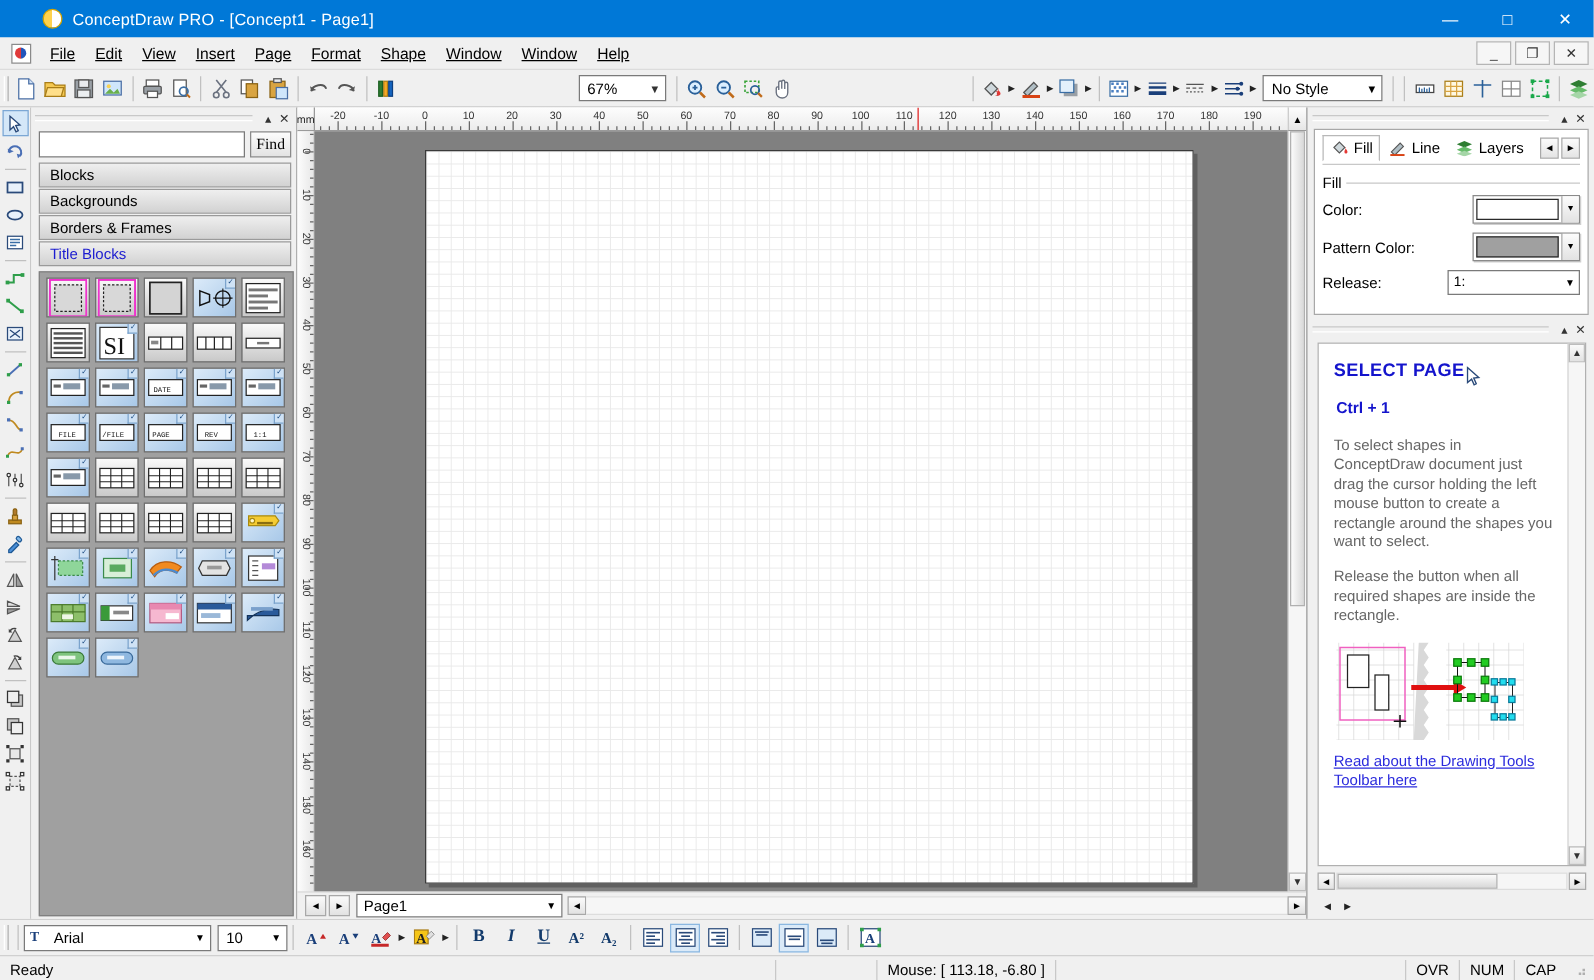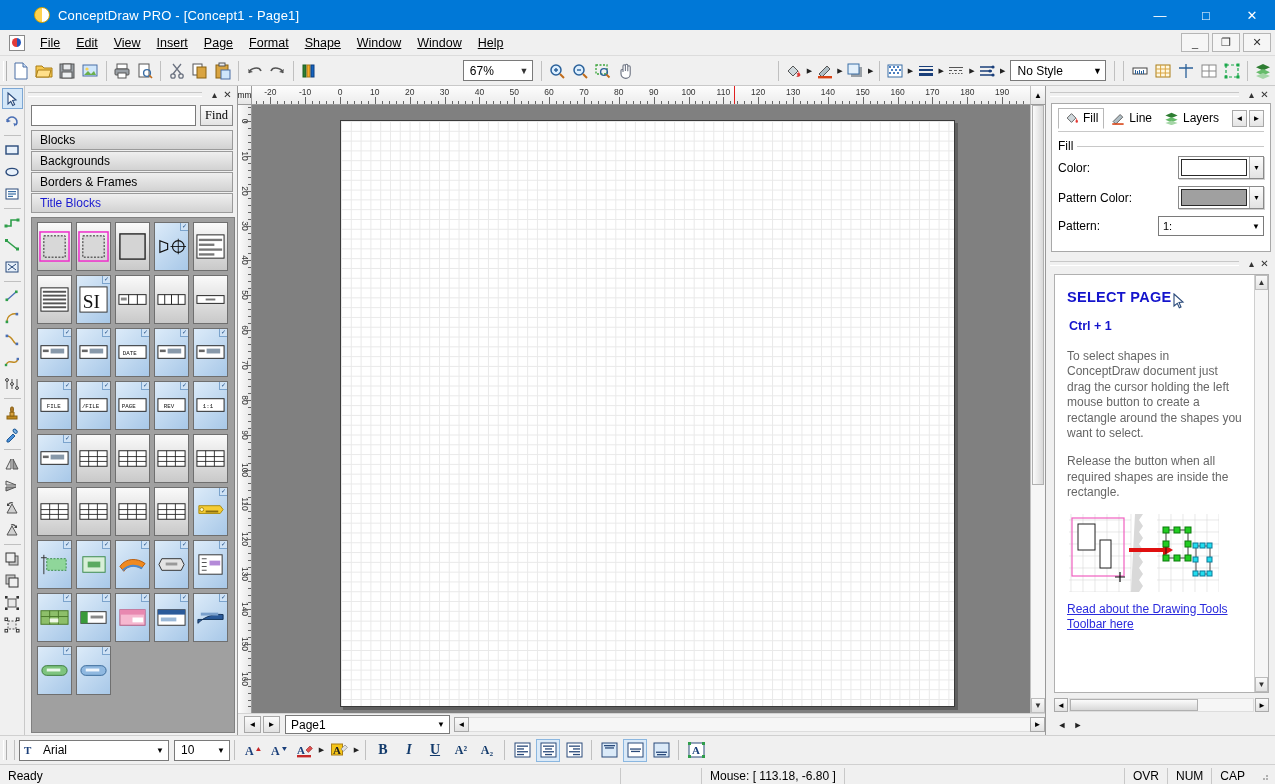--- a/index.html
+++ b/index.html
@@ -69,21 +69,21 @@
      padding:0 4px;font-family:"Liberation Sans",sans-serif;}
   #libsearch .findb{height:21px;width:38px;margin-left:4px;border:1px solid #8a8a8a;
      background:linear-gradient(#fcfcfc,#e3e3e3);font-family:"Liberation Serif",serif;font-size:12.5px;
      display:flex;align-items:center;justify-content:center;}
   .libcat{height:20px;margin:0 4px 1px 6px;border:1px solid #9a9a9a;
      background:linear-gradient(#efefef,#d2d2d2);display:flex;align-items:center;padding-left:8px;
      font-size:12px;color:#000;}
   .libcat.active{color:#1b1bd0;}
   #shapegrid{flex:1;margin:3px 2px 2px 6px;background:#a0a0a0;border:1px solid #808080;
      display:flex;flex-wrap:wrap;align-content:flex-start;overflow:hidden;padding:2px 0 0 3px;}
-  .shp{width:35px;height:49px;margin:2px;border:1px solid #6f6f6f;background:#e9e9e9;position:relative;
+  .shp{width:35px;height:32px;margin:2px;border:1px solid #6f6f6f;background:#e9e9e9;position:relative;
      display:flex;align-items:center;justify-content:center;overflow:hidden;}
   .shp .sv{width:31px;height:31px;}
   .shp.blue{background:linear-gradient(135deg,#dcebf9,#a8c8e8);}
   .shp.grey{background:linear-gradient(#fafafa,#c9c9c9);}
   .shp .chk{position:absolute;right:0;top:0;width:8px;height:8px;background:#cfe2f5;
      border-left:1px solid #7ba3cc;border-bottom:1px solid #7ba3cc;font-size:6px;color:#1a4a80;
      line-height:7px;text-align:center;}
 
   
   #drawwrap{flex:1;display:flex;flex-direction:column;background:#f0f0f0;min-width:0;}
@@ -1315,21 +1315,21 @@
 
       <div class="frow">
         <div class="lab">Pattern Color:</div>
         <div class="swatchwrap">
           <div class="swatch" id="sw-pattern" style="background: rgb(160, 160, 160);"></div>
           <div class="swdrop">▼</div>
         </div>
       </div>
 
       <div class="frow">
-        <div class="lab">Pattern:</div>
+        <div class="lab">Release:</div>
         <div class="patsel">
           <div class="cv">1:</div>
           <div class="ar">▼</div>
         </div>
       </div>
     </div>
 
     <div class="dockhdr">
       <div class="grip"></div>
       <div class="hb">▴</div>

